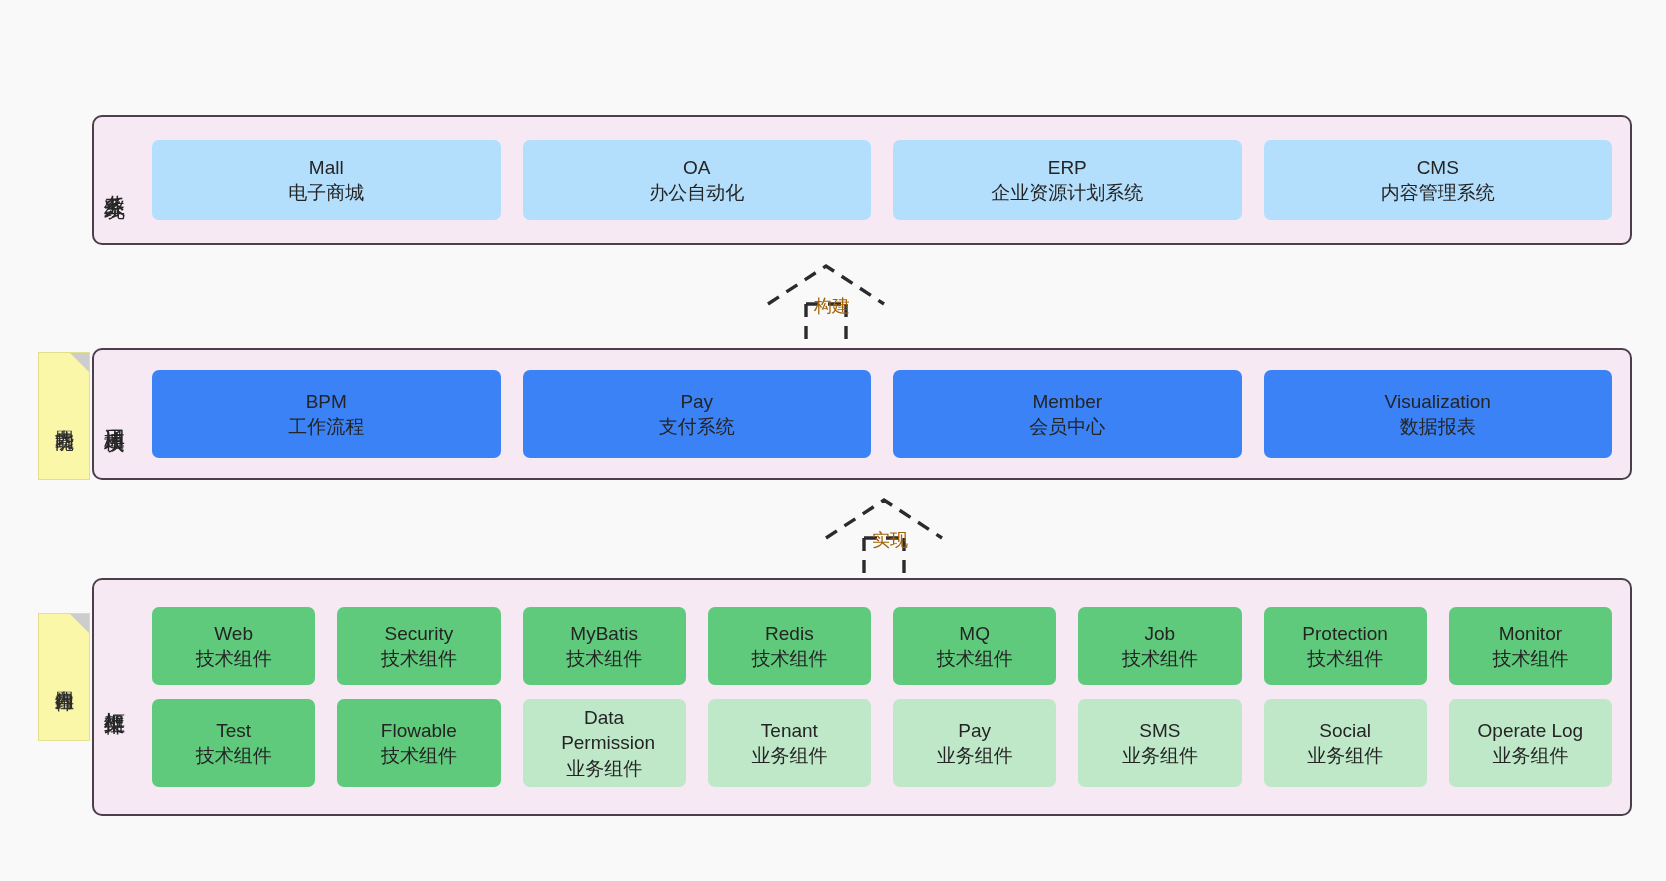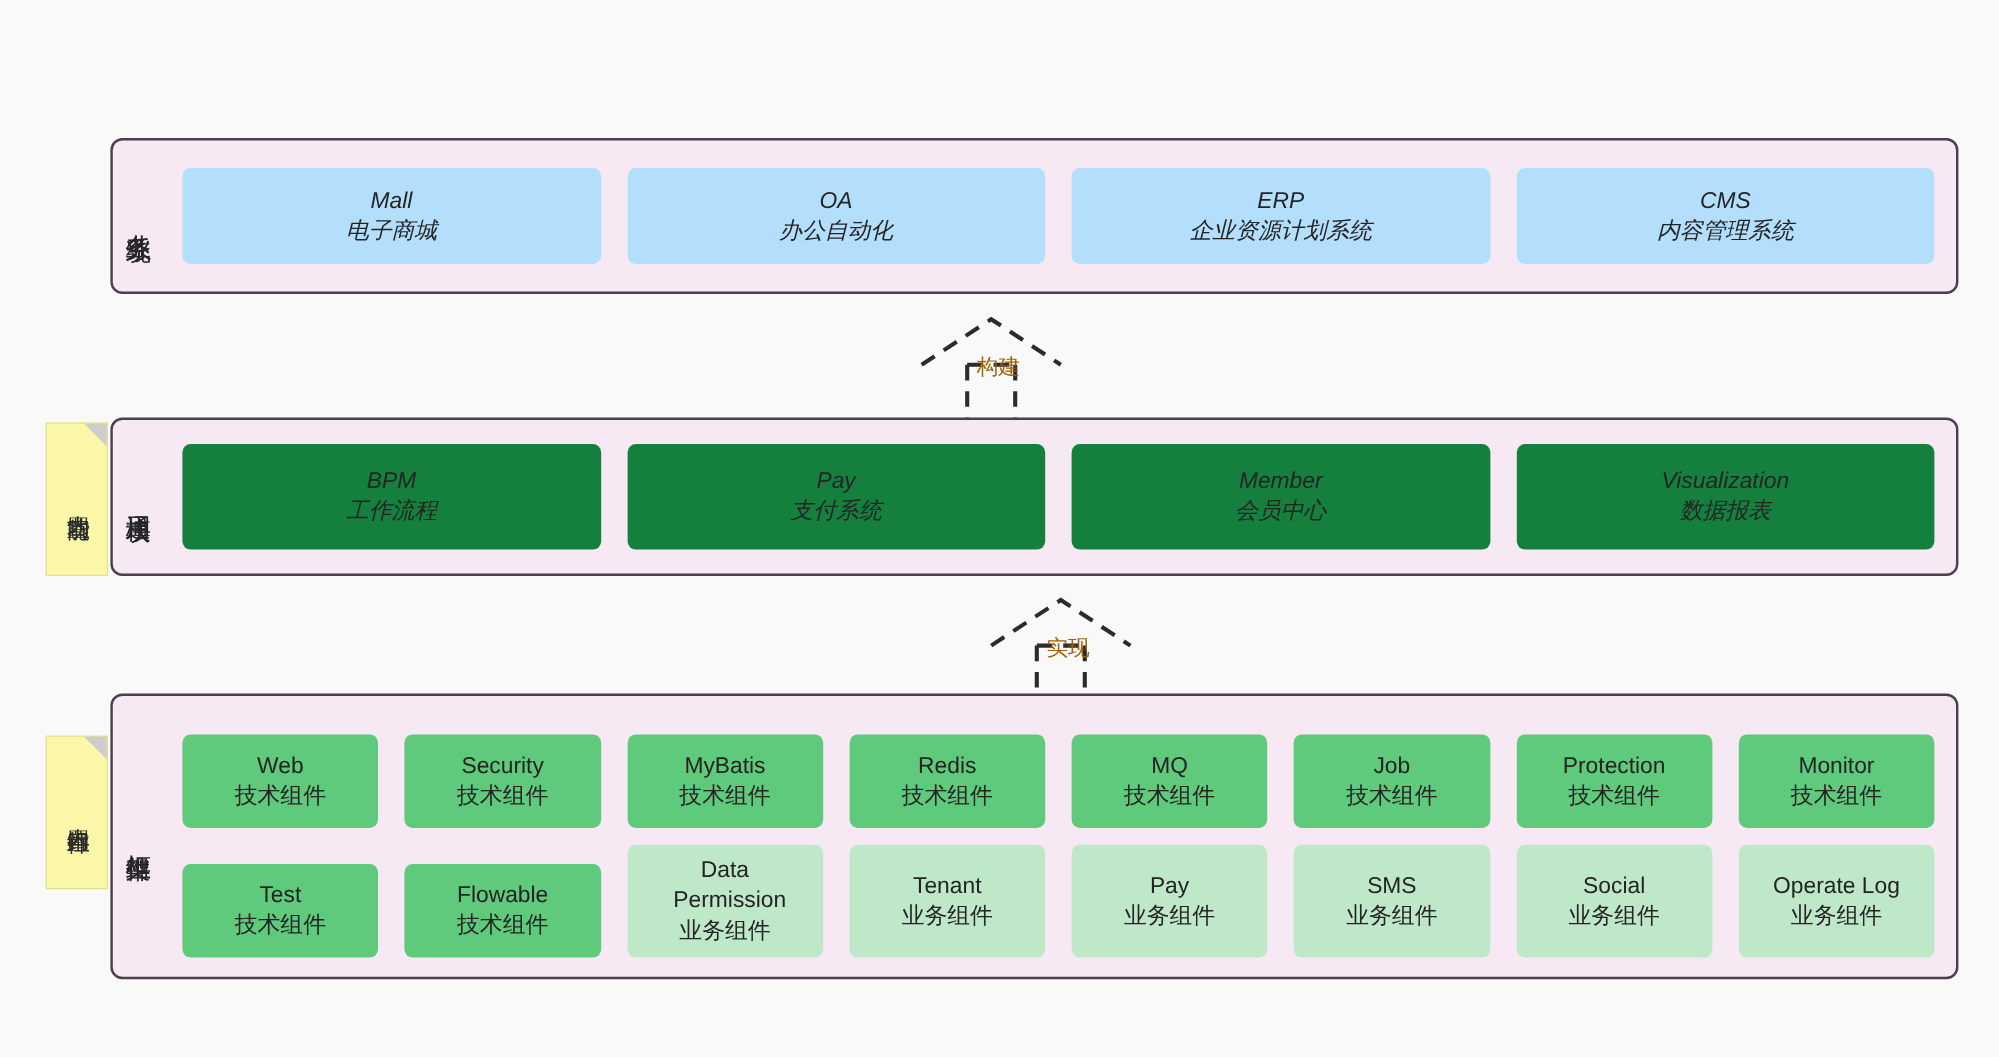--- a/index.html
+++ b/index.html
@@ -68,24 +68,24 @@
     align-items:center;
     justify-content:center;
     text-align:center;
     font-size:19px;
     line-height:1.32;
     padding:6px 6px;
     color:#242424;
   }
   .cell .en{display:block;}
   .cell .cn{display:block;}
-  .cell.blue{background:#b3dffc;min-height:80px;font-style:italic;}
+  .cell.blue{background:#b3dffc;min-height:80px;}
   .cell.red{background:#f2666e;min-height:88px;}
-  .cell.pink{background:#15803d;min-height:88px;font-style:italic;}
-  .cell.green{background:#5fc97c;min-height:78px;margin-top:16px;}
+  .cell.pink{background:#3b82f6;min-height:88px;}
+  .cell.green{background:#5fc97c;min-height:78px;}
   .cell.paleGreen{background:#bfe8c9;min-height:78px;}
 
   
   .note{
     position:absolute;
     box-sizing:border-box;
     width:52px;
     background:#fbf7a8;
     border:1px solid #e4df8d;
     display:flex;

